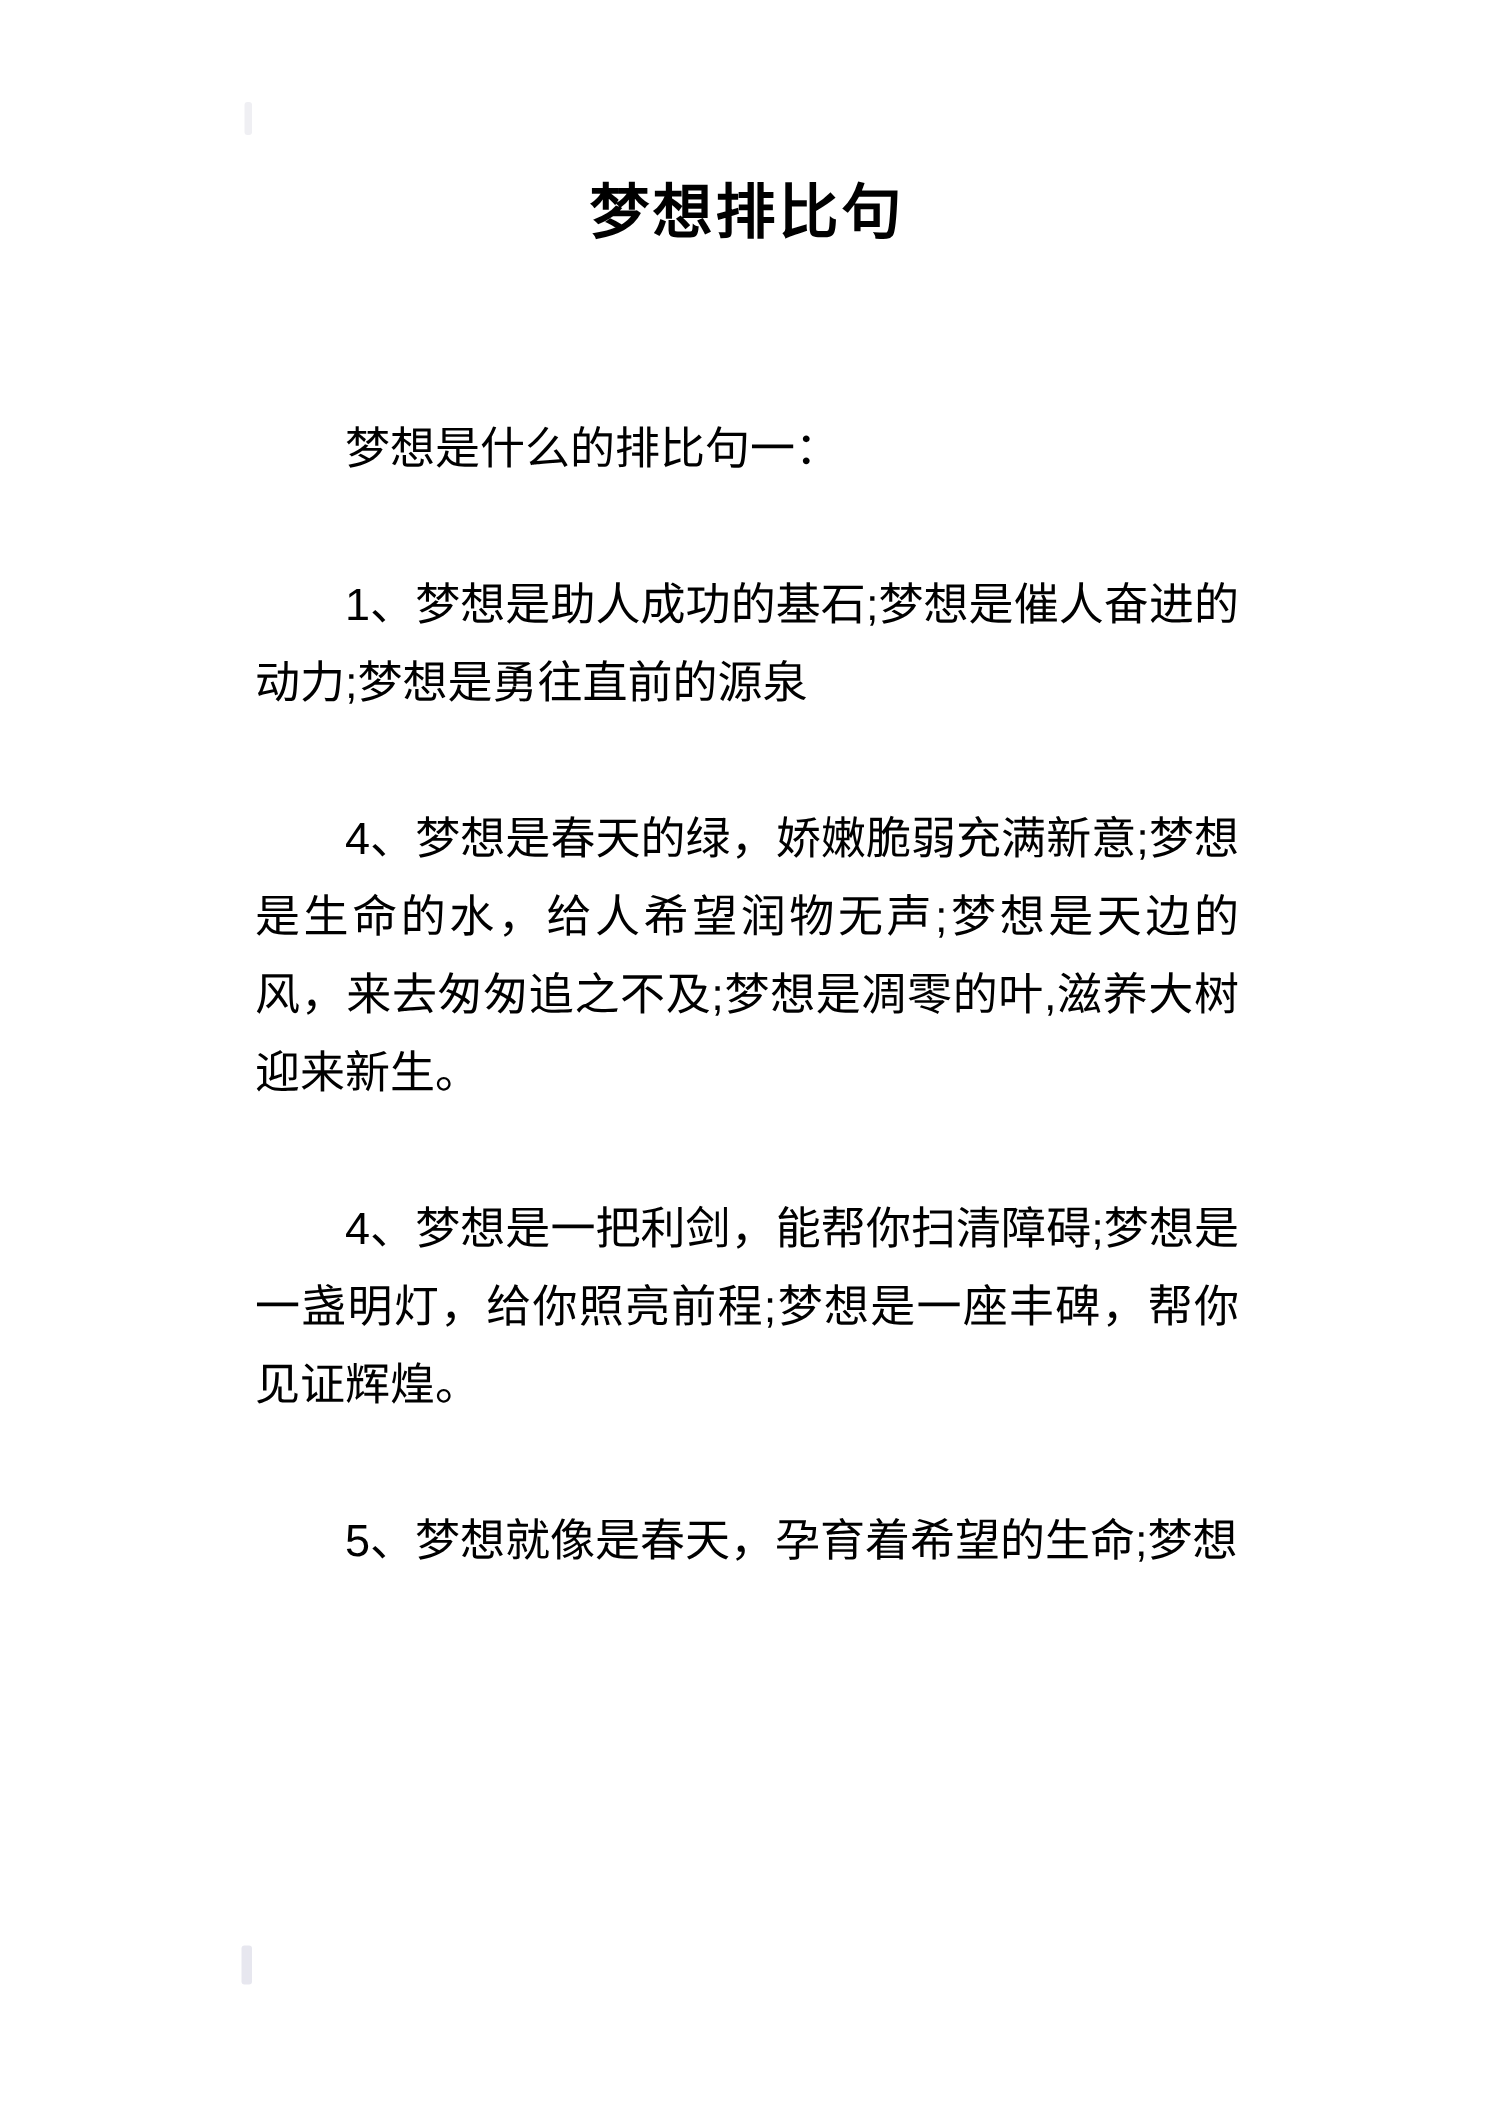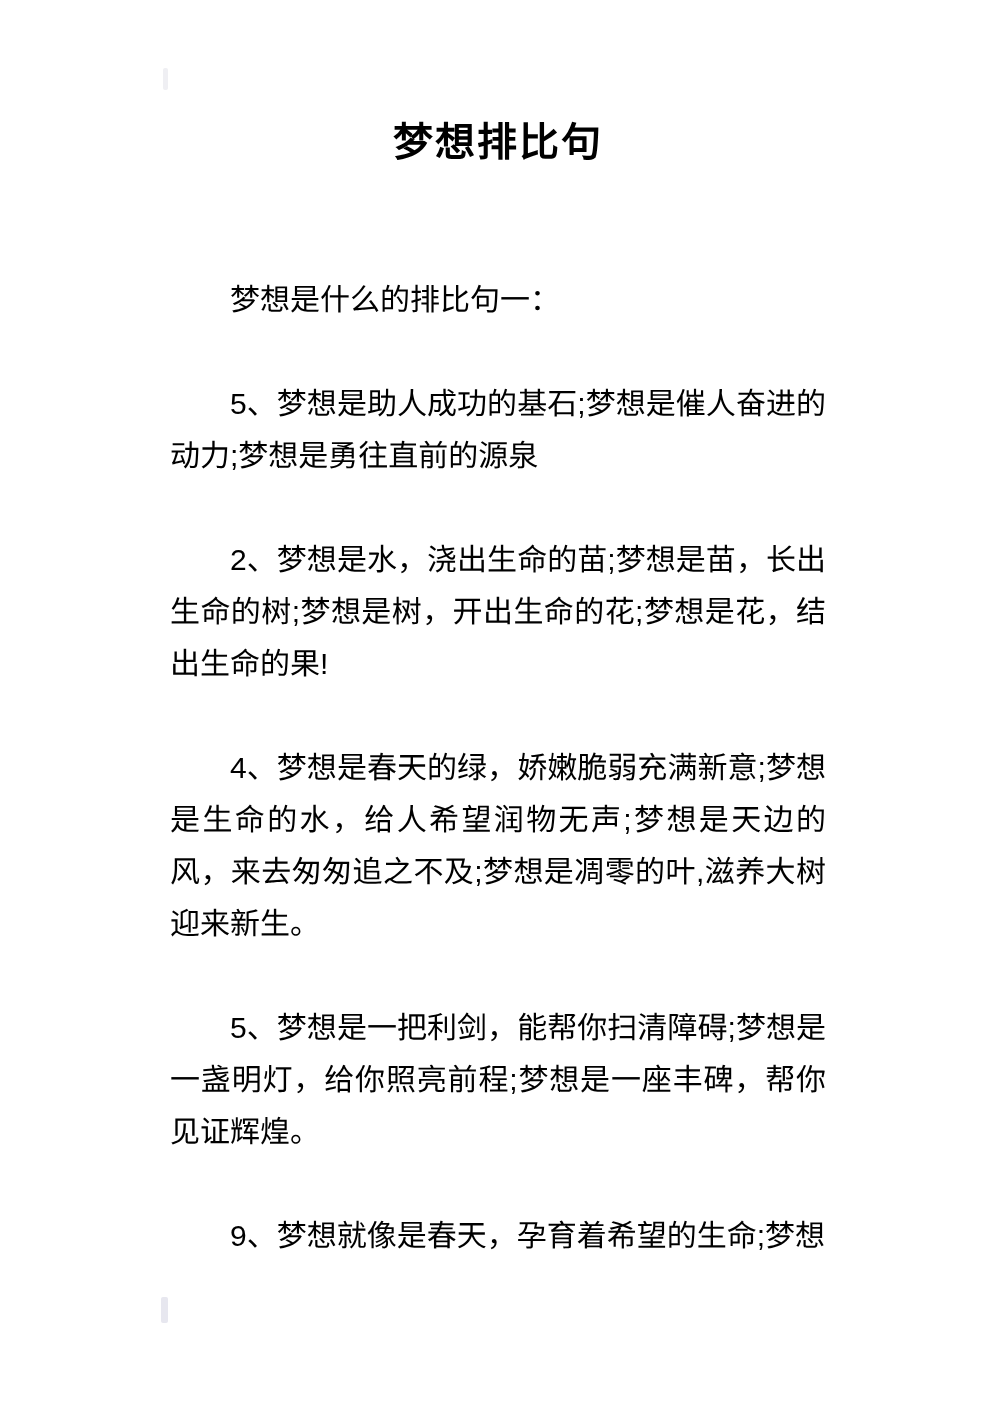--- a/index.html
+++ b/index.html
@@ -72,25 +72,24 @@
   <span class="artifact artifact-bottom"></span>
 
   <div class="content">
 
     <h1 class="doc-title">梦想排比句</h1>
 
     <div class="doc-body">
 
       <p class="intro">梦想是什么的排比句一：</p>
 
-      <p>5、梦想是助人成功的基石;梦想是催人奋进的动力;梦想是勇往直前的源泉</p>
+      <p>1、梦想是助人成功的基石;梦想是催人奋进的动力;梦想是勇往直前的源泉</p>
 
-      <p>2、梦想是水，浇出生命的苗;梦想是苗，长出生命的树;梦想是树，开出生命的花;梦想是花，结出生命的果!</p>
 
       <p>4、梦想是春天的绿，娇嫩脆弱充满新意;梦想是生命的水，给人希望润物无声;梦想是天边的风，来去匆匆追之不及;梦想是凋零的叶,滋养大树迎来新生。</p>
 
-      <p>5、梦想是一把利剑，能帮你扫清障碍;梦想是一盏明灯，给你照亮前程;梦想是一座丰碑，帮你见证辉煌。</p>
+      <p>4、梦想是一把利剑，能帮你扫清障碍;梦想是一盏明灯，给你照亮前程;梦想是一座丰碑，帮你见证辉煌。</p>
 
-      <p>9、梦想就像是春天，孕育着希望的生命;梦想</p>
+      <p>5、梦想就像是春天，孕育着希望的生命;梦想</p>
 
     </div>
   </div>
 </div>
 
 </body></html>

